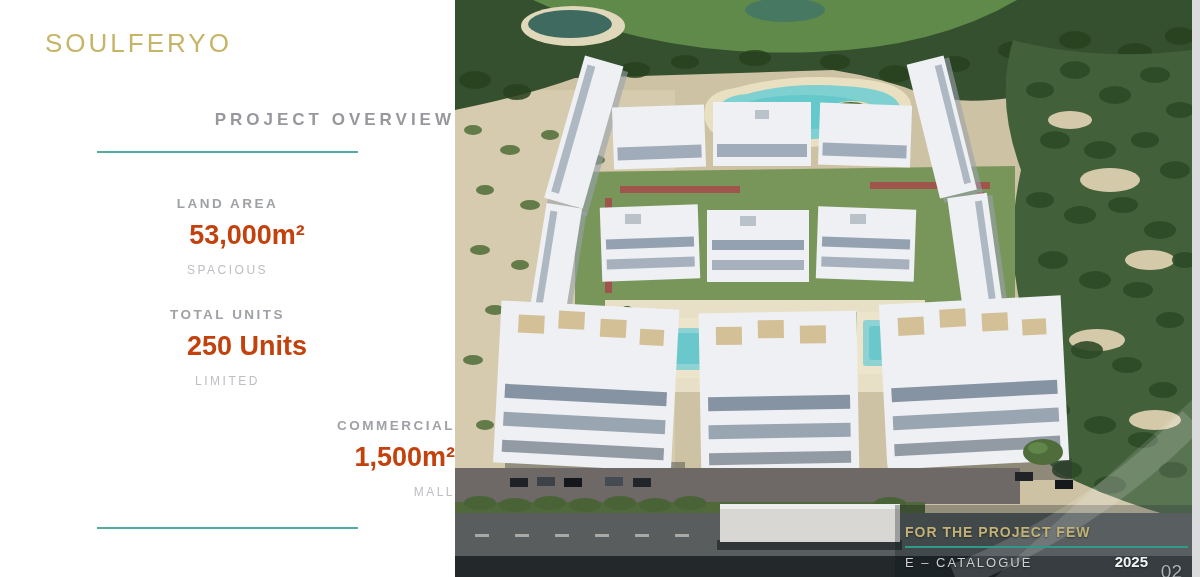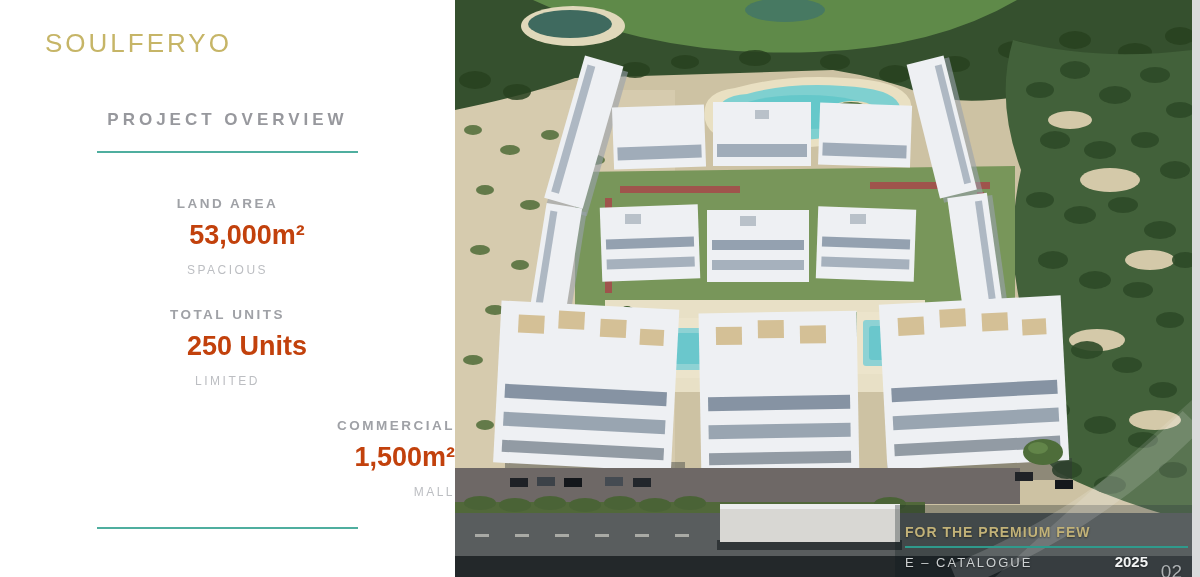--- a/index.html
+++ b/index.html
@@ -2,21 +2,21 @@
 <html><head>
 <meta charset="utf-8">
 <style>
   html,body{margin:0;padding:0;background:#ffffff;}
   .stage{position:relative;width:1200px;height:577px;overflow:hidden;background:#ffffff;
          font-family:"Liberation Sans", sans-serif;}
   
   .panel{position:absolute;left:0;top:0;width:455px;height:470px;background:#ffffff;}
   .logo{position:absolute;left:45px;top:28px;font-size:26px;font-weight:400;
         letter-spacing:3px;color:#c6b567;}
-  .heading{position:absolute;left:0;top:110px;width:455px;text-align:center;
+  .heading{position:absolute;left:0;top:110px;width:455px;text-align:right;
            font-size:17px;font-weight:600;letter-spacing:4px;color:#97989d;}
   .rule{position:absolute;left:97px;width:261px;height:2px;background:#4fae9f;}
   .rule-top{top:151px;}
   .rule-bottom{top:527px;}
   .stat{position:absolute;left:0;width:455px;text-align:center;}
   .stat-label{font-size:13.5px;font-weight:600;letter-spacing:2.5px;color:#9fa1a6;}
   .stat-value{margin-top:9px;font-size:27px;font-weight:700;color:#c2410c;margin-left:39px;}
   .stat-sub{margin-top:12px;font-size:12px;font-weight:500;letter-spacing:2.5px;color:#bcbec2;}
   .stat-1{top:196px;} .stat-2{top:307px;} .stat-3{top:418px;text-align:right;}
   
@@ -337,21 +337,21 @@
       <rect x="440" y="505" width="297" height="72" fill="#0e1a1e" opacity="0.3"></rect>
 
       <path d="M540,577 L737,400 L737,577 Z" fill="#ffffff" opacity="0.12"></path>
       <path d="M500,577 Q640,520 737,420" stroke="#ffffff" stroke-width="26" fill="none" opacity="0.15"></path>
     </svg>
   </div>
 
   <div class="edge-strip"></div>
 
   <div class="footer">
-    <div class="tagline">FOR THE PREMIUM FEW</div>
+    <div class="tagline">FOR THE PROJECT FEW</div>
     <div class="footer-divider"></div>
     <div class="meta-row">
       <span class="catalogue">E – CATALOGUE</span>
       <span class="year">2025</span>
     </div>
     <span class="page">02</span>
   </div>
 
 </div>
 

